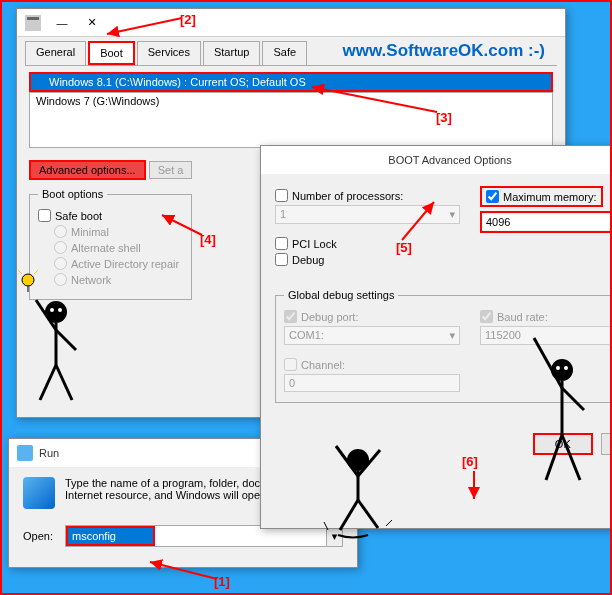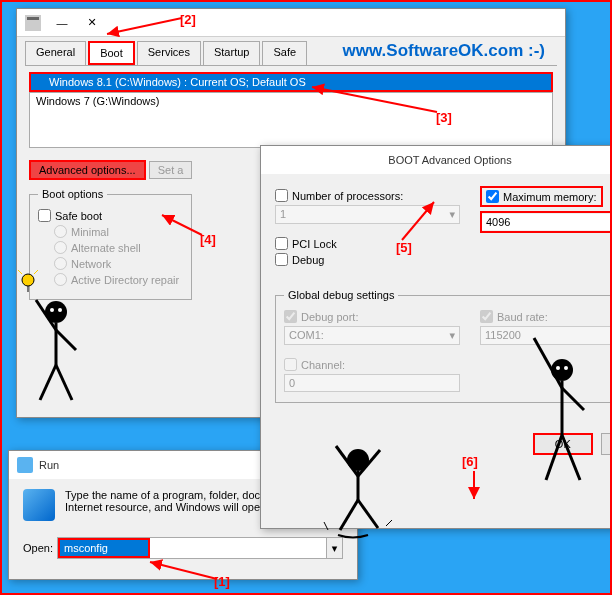--- a/index.html
+++ b/index.html
@@ -45,25 +45,25 @@
     .maxmem-val { border: 2px solid #ff0000; display: flex; align-items: center; margin-top: 4px; }
     .maxmem-val input { border: none; flex: 1; padding: 2px 4px; }
     .spinner { display: flex; flex-direction: column; border-left: 1px solid #aaa; }
     .spinner div { width: 16px; height: 9px; display: flex; align-items: center; justify-content: center; font-size: 7px; background: #eee; cursor: pointer; }
     .select-dis { border: 1px solid #ccc; padding: 2px 4px; background: #f5f5f5; color: #999; display: flex; justify-content: space-between; }
     .ok-btn { border: 2px solid #ff0000; padding: 3px 20px; background: #e8e8e8; cursor: pointer; }
     .cancel-btn { border: 1px solid #aaa; padding: 3px 14px; background: #e8e8e8; cursor: pointer; }
     .btn-row { display: flex; gap: 8px; justify-content: flex-end; margin-top: 30px; }
     
     
-    #rundlg { left: 6px; top: 448px; width: 350px; height: 130px; z-index: 2; }
+    #rundlg { left: 6px; top: 436px; width: 350px; height: 130px; z-index: 2; }
     .run-body { padding: 10px 14px; display: flex; gap: 10px; }
     .run-icon { width: 32px; height: 32px; background: linear-gradient(135deg, #5ab3f0, #0066cc); border-radius: 4px; flex-shrink: 0; }
     .run-text { font-size: 11px; }
-    .run-input-row { display: flex; align-items: center; padding: 6px 14px; gap: 4px; }
+    .run-input-row { display: flex; align-items: center; padding: 6px 14px; gap: 12px; }
     .run-input-box { border: 2px solid #ff0000; flex: 1; display: flex; }
     .run-input-box input { border: none; padding: 2px 4px; flex: 1; background: #0078d7; color: #fff; width: 80px; }
     .run-input-rest { flex: 2; background: #fff; }
     .run-dd { width: 16px; border-left: 1px solid #aaa; display: flex; align-items: center; justify-content: center; background: #eee; }
     
     .annot { position: absolute; color: #ff0000; font-weight: bold; font-size: 13px; z-index: 10; pointer-events: none; }
     .arrow { position: absolute; z-index: 10; pointer-events: none; }
     
     .stick { position: absolute; z-index: 5; pointer-events: none; }
   </style>
@@ -107,25 +107,25 @@
         <div class="radio-row">
           <input type="radio" disabled="" style="">
           <span>Minimal</span>
         </div>
         <div class="radio-row">
           <input type="radio" disabled="" style="">
           <span>Alternate shell</span>
         </div>
         <div class="radio-row">
           <input type="radio" disabled="" style="">
-          <span>Network</span>
+          <span>Active Directory repair</span>
         </div>
         <div class="radio-row">
           <input type="radio" disabled="" style="">
-          <span>Active Directory repair</span>
+          <span>Network</span>
         </div>
       </fieldset>
     </div>
   </div>
 </div>
 
 <div id="bootadv" class="window">
   <div class="titlebar" style="background:#fff;">
     <span class="titlebar-text">BOOT Advanced Options</span>
     <span class="titlebar-close">✕</span>

